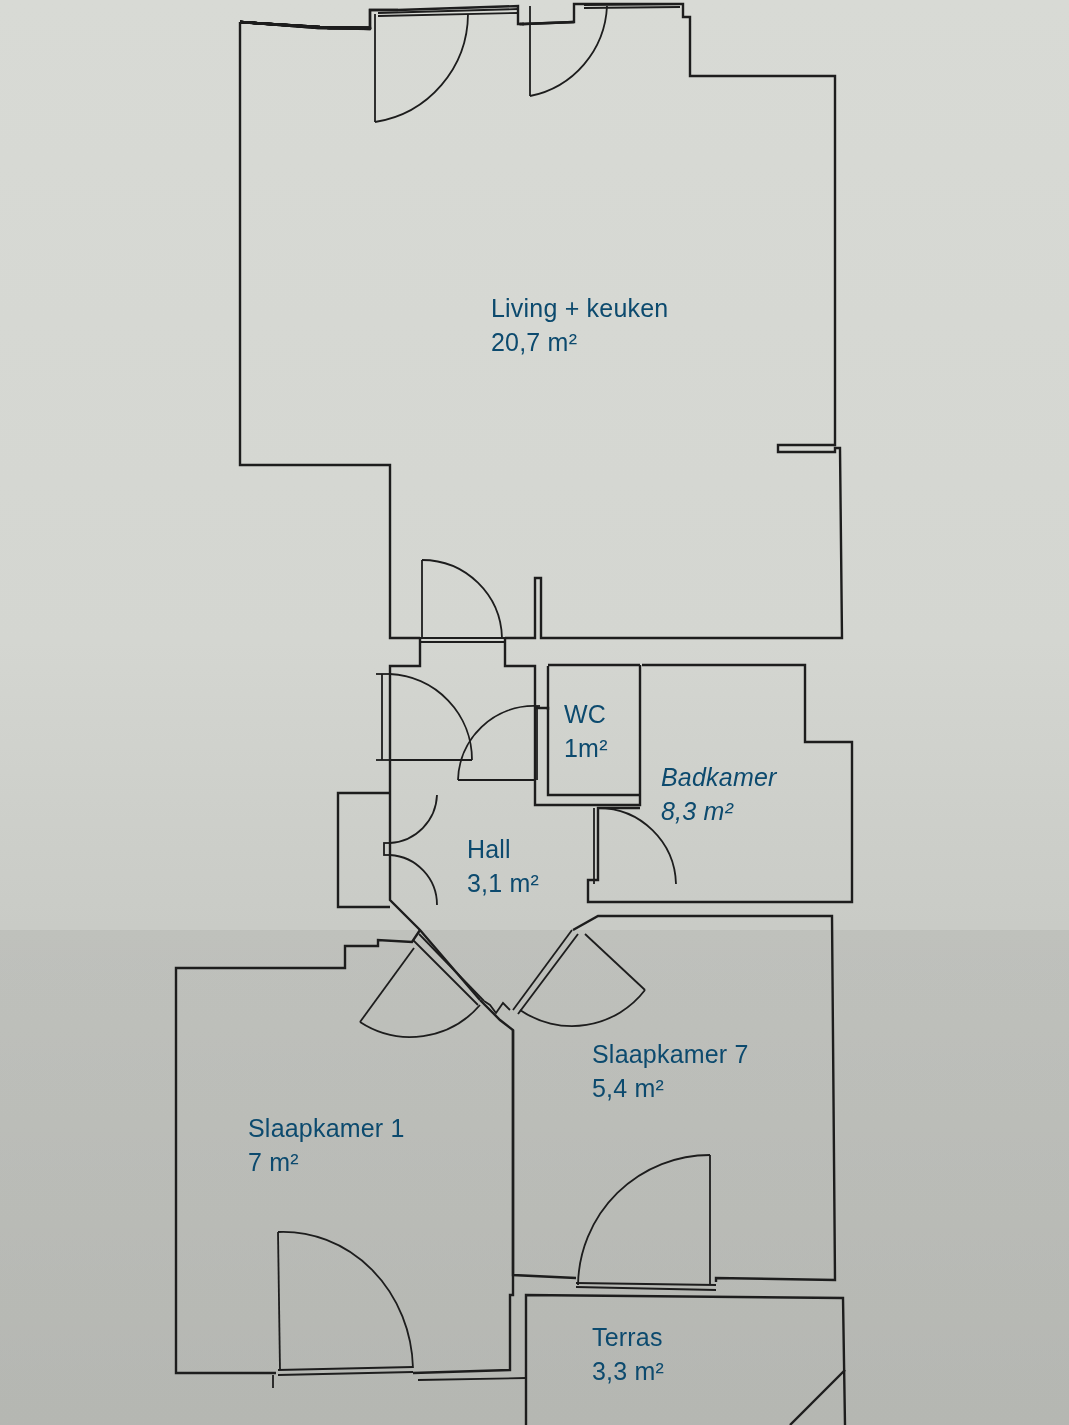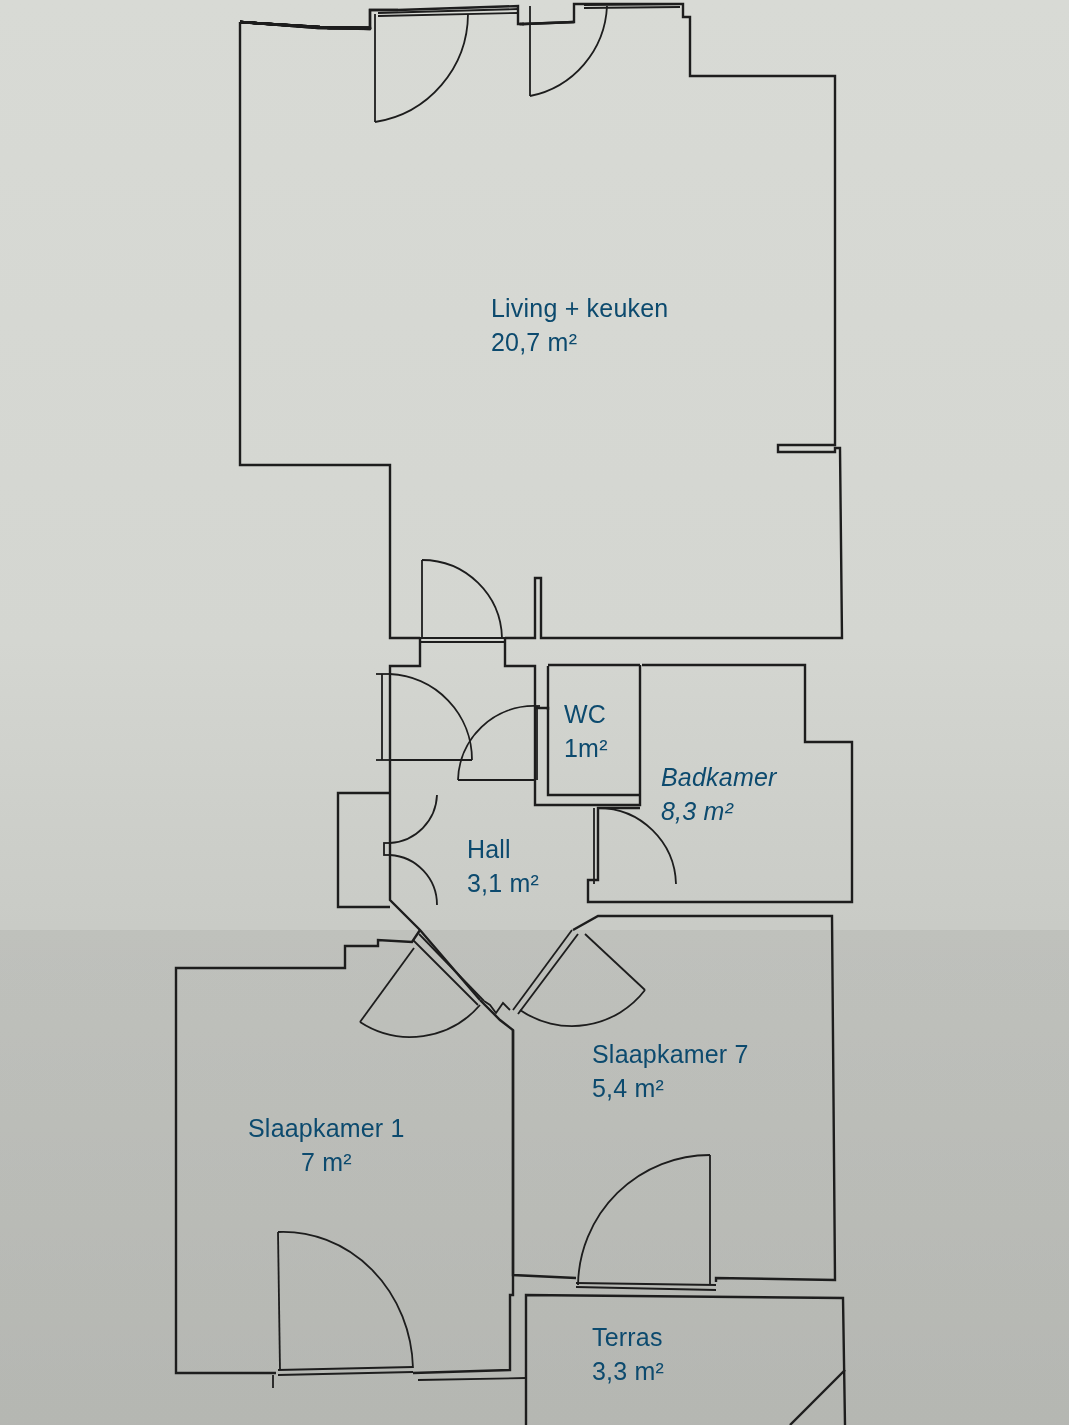--- a/index.html
+++ b/index.html
@@ -157,20 +157,20 @@
   <div>8,3 m²</div>
 </div>
 <div class="label" style="left:467px;top:832px;">
   <div>Hall</div>
   <div>3,1 m²</div>
 </div>
 <div class="label" style="left:592px;top:1037px;">
   <div>Slaapkamer 7</div>
   <div>5,4 m²</div>
 </div>
-<div class="label" style="left:248px;top:1111px;text-align:center;">
+<div class="label" style="left:248px;top:1111px;">
   <div>Slaapkamer 1</div>
   <div>7 m²</div>
 </div>
 <div class="label" style="left:592px;top:1320px;">
   <div>Terras</div>
   <div>3,3 m²</div>
 </div>
 
 </body></html>

